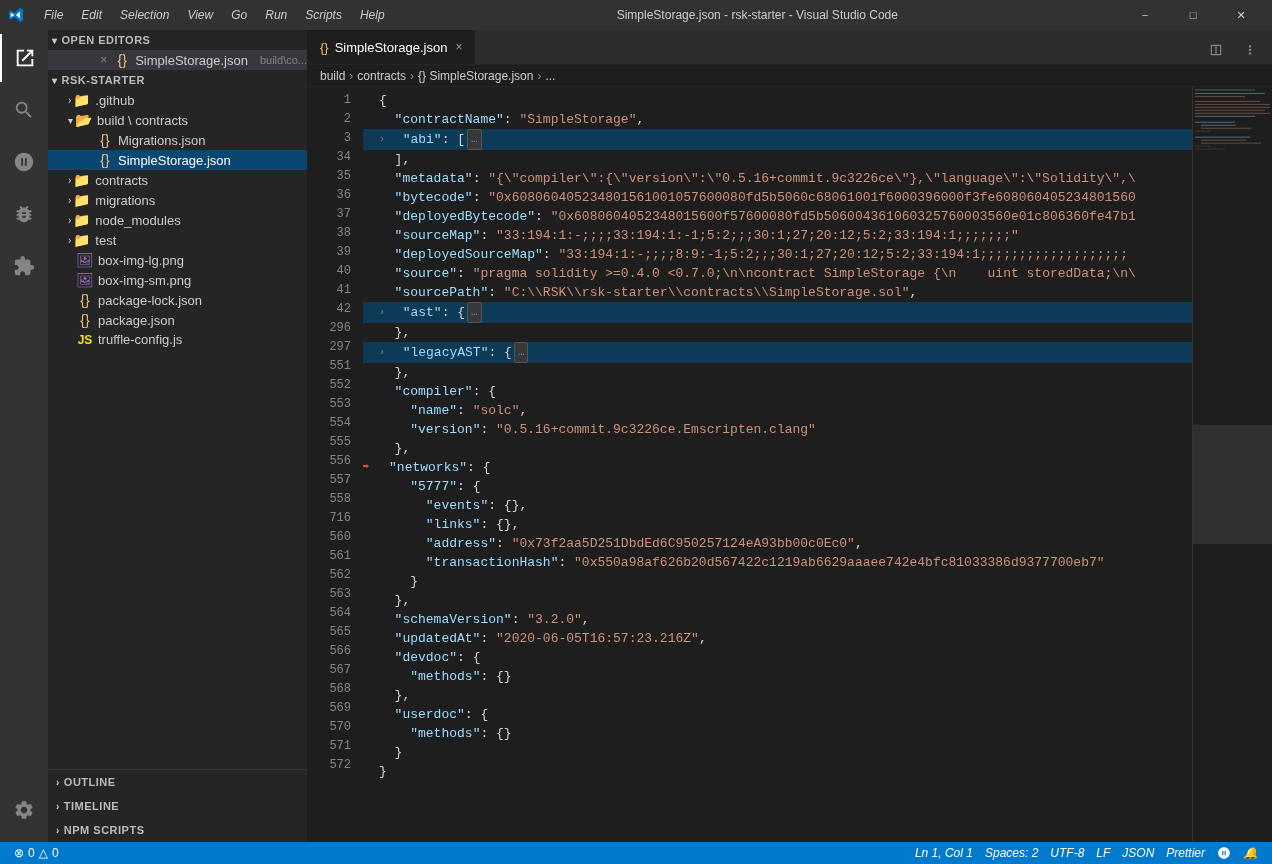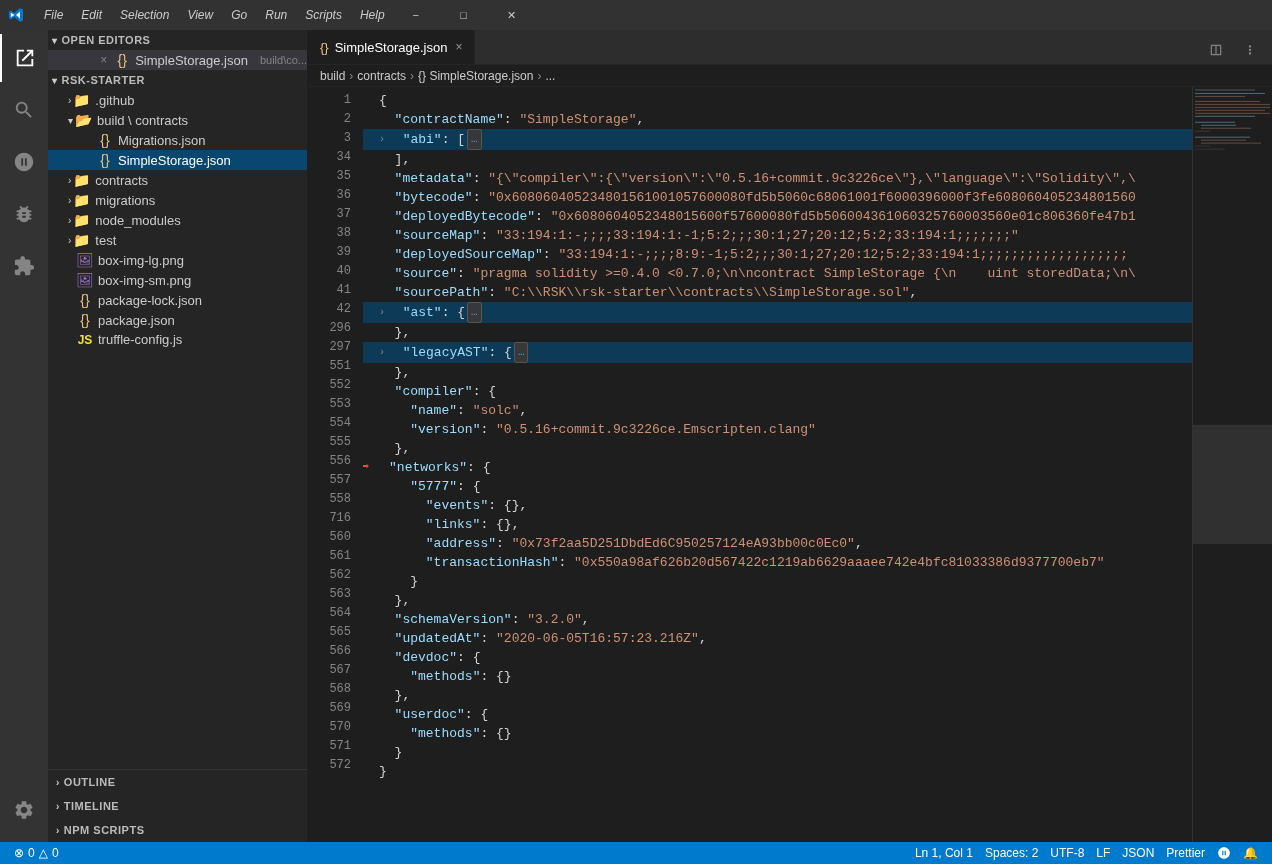--- a/index.html
+++ b/index.html
@@ -321,20 +321,21 @@
       align-items: center;
       padding: 0 6px;
       height: 22px;
       cursor: pointer;
       gap: 4px;
     }
     .status-right {
       margin-left: auto;
       display: flex;
       align-items: flex-start;
+      font-style: italic;
     }
 
     
     .json-key { color: #9cdcfe; }
     .json-string { color: #ce9178; }
     .json-bracket { color: #d4d4d4; }
     .json-colon { color: #d4d4d4; }
 
     
     .fold-indicator {
@@ -362,20 +363,21 @@
   <div class="menu-items">
     <div class="menu-item">File</div>
     <div class="menu-item">Edit</div>
     <div class="menu-item">Selection</div>
     <div class="menu-item">View</div>
     <div class="menu-item">Go</div>
     <div class="menu-item">Run</div>
     <div class="menu-item">Scripts</div>
     <div class="menu-item">Help</div>
   </div>
+  <div class="title-text">SimpleStorage.json - rsk-starter - Visual Studio Code</div>
   <div class="window-controls">
     <div class="win-btn minimize">−</div>
     <div class="win-btn maximize">□</div>
     <div class="win-btn close">✕</div>
   </div>
 </div>
 
 <div id="main-layout">
 
   <div id="activity-bar">

